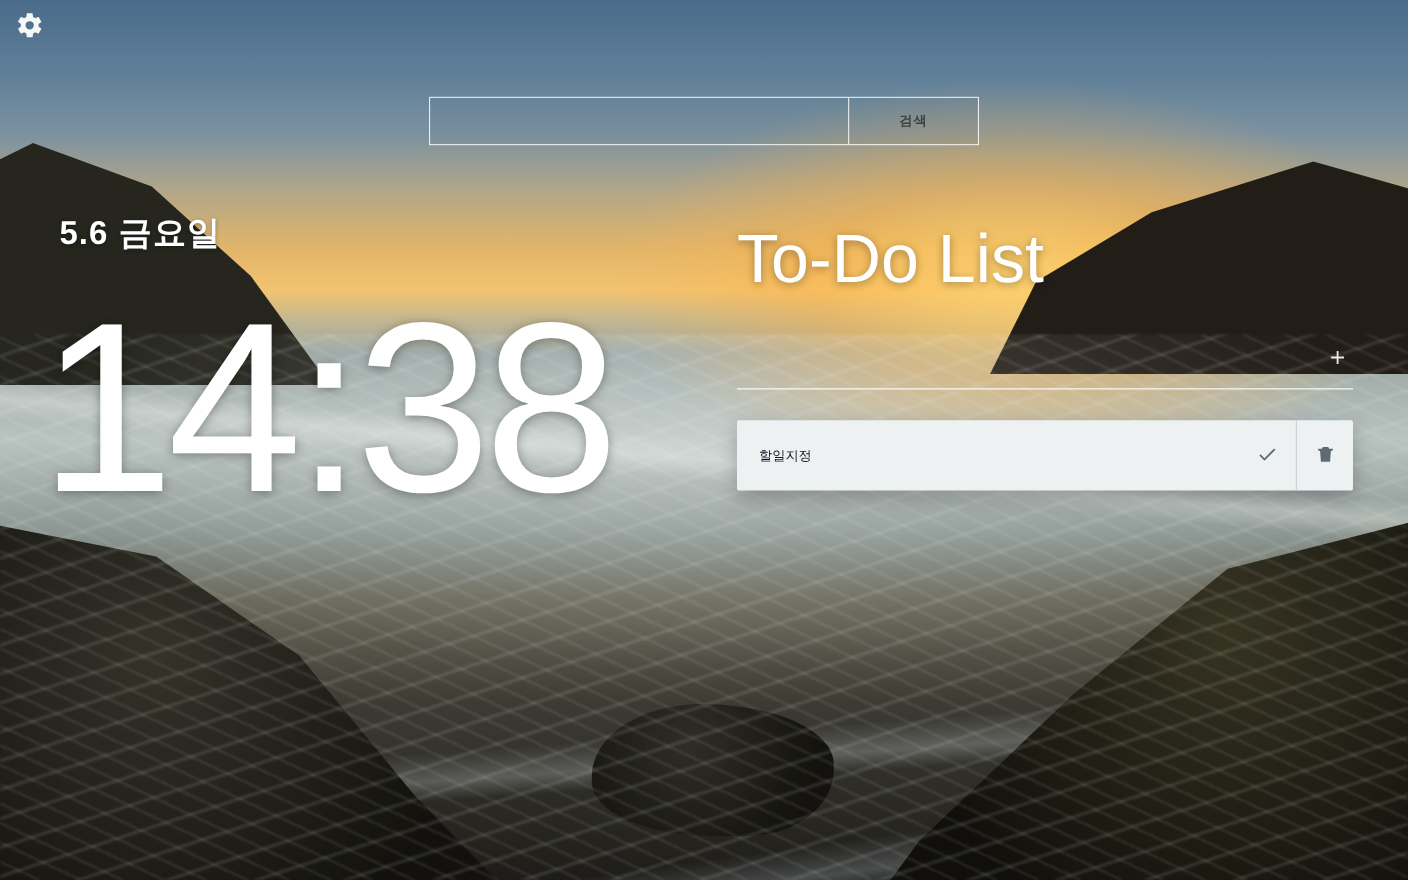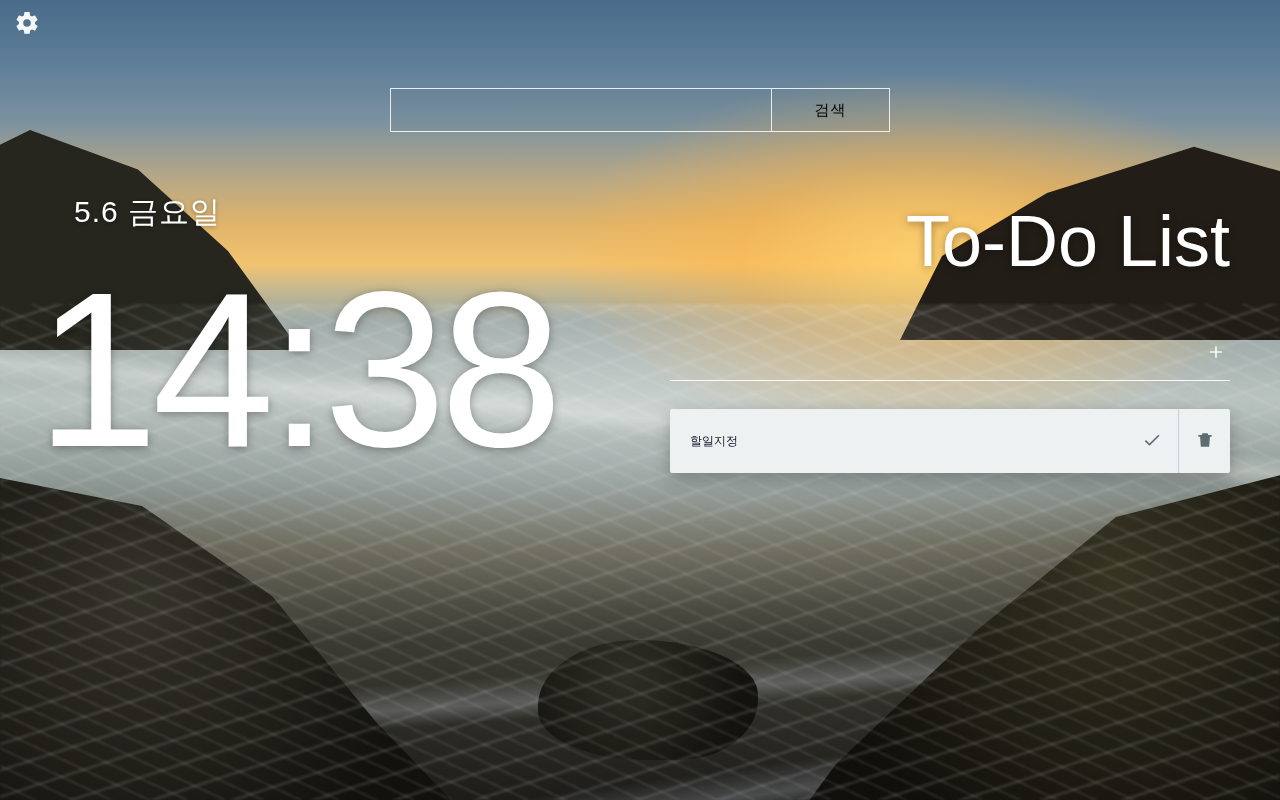--- a/index.html
+++ b/index.html
@@ -92,45 +92,45 @@
     border:1px solid rgba(255,255,255,0.85);
     background: rgba(0,0,0,0.02);
   }
   .searchbar input{
     flex:1; background:transparent; border:none; outline:none;
     color:#fff; font-size:16px; padding:0 14px;
   }
   .searchbar .btn{
     width:118px; border-left:1px solid rgba(255,255,255,0.85);
     display:flex; align-items:center; justify-content:center;
-    font-size:15px; letter-spacing:1px; cursor:pointer; user-select:none;
-    color:#000000;
+    font-size:12px; letter-spacing:1px; cursor:pointer; user-select:none;
+    color:#404040;
+    font-weight:bold;
   }
 
   .date{
     position:absolute; left:54px; top:192px;
-    font-size:30px; font-weight:400; letter-spacing:1px;
+    font-size:30px; font-weight:700; letter-spacing:1px;
     text-shadow:0 1px 4px rgba(0,0,0,.35);
-    margin-left:20px;
   }
   .clock{
     position:absolute; left:36px; top:260px;
     font-size:220px; line-height:1; font-weight:100;
     letter-spacing:-6px;
     text-shadow:0 2px 10px rgba(0,0,0,.35);
     white-space:nowrap;
   }
 
   .todo{
     position:absolute; right:50px; top:200px; width:560px;
   }
   .todo h1{
-    font-size:72px; font-weight:400; text-align:right;
+    font-size:62px; font-weight:400; text-align:left;
     text-shadow:0 2px 8px rgba(0,0,0,.35);
-    margin-bottom:52px;
+    margin-bottom:36px;
   }
   .addrow{
     display:flex; align-items:center; gap:10px;
     border-bottom:1px solid rgba(255,255,255,.9);
     padding-bottom:6px; margin-bottom:28px;
   }
   .addrow input{
     flex:1; background:transparent; border:none; outline:none;
     color:#fff; font-size:24px; font-weight:300; height:40px;
   }

